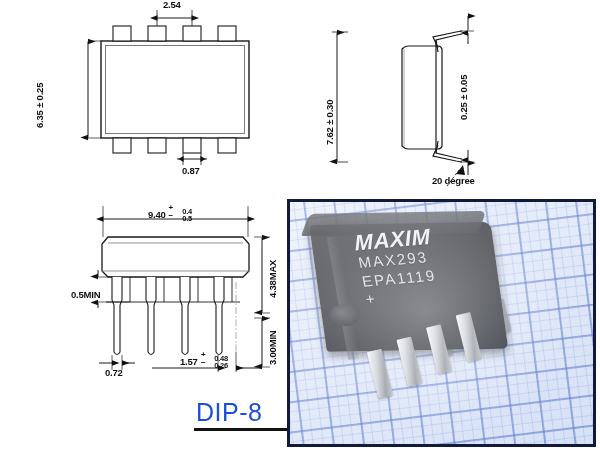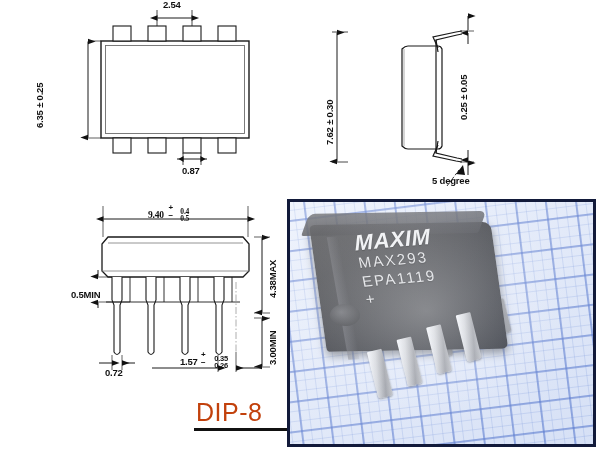--- a/index.html
+++ b/index.html
@@ -160,21 +160,21 @@
     width: 13px;
     background: linear-gradient(100deg,#e8e8e8 0%, #bfbfbf 45%, #8a8a8c 100%);
     opacity: 0.95;
   }
   #dip8-label {
     position: absolute;
     left: 196px; top: 398px;
     font-family: "Liberation Sans", sans-serif;
     font-size: 25px;
     font-weight: normal;
-    color: #c2410c;
+    color: #1d4ed8;
     letter-spacing: 0.5px;
   }
   #dip8-rule {
     position: absolute;
     left: 194px; top: 428px;
     width: 96px; height: 3px;
     background: #111;
   }
 </style>
 </head>
@@ -341,35 +341,35 @@
   <div class="dim-text t9" style="left:163px; top:0px;">2.54</div>
 
   <div class="dim-text t9 rot90" style="left:35px; top:128px;">6.35 ± 0.25</div>
 
   <div class="dim-text t9" style="left:182px; top:166px;">0.87</div>
 
   <div class="dim-text t9 rot90" style="left:325px; top:145px;">7.62 ± 0.30</div>
 
   <div class="dim-text t9 rot90" style="left:459px; top:120px;">0.25 ± 0.05</div>
 
-  <div class="dim-text t9" style="left:432px; top:176px;">5 degree</div>
-
-  <div class="dim-text t9" style="left:148px; top:208px;font-family:Liberation Serif, serif;">
+  <div class="dim-text t9" style="left:432px; top:176px;">20 degree</div>
+
+  <div class="dim-text t9" style="left:148px; top:208px;">
     <span>9.40</span><span class="frac"><span>0.4</span><span>0.5</span></span>
   </div>
 
   <div class="dim-text t8" style="left:168.5px; top:204px;">+</div>
   <div class="dim-text t8" style="left:168.5px; top:212px;">−</div>
 
   <div class="dim-text t9" style="left:71px; top:290px;">0.5MIN</div>
 
   <div class="dim-text t9" style="left:105px; top:368px;">0.72</div>
 
   <div class="dim-text t9" style="left:180px; top:355px;">
-    <span>1.57</span><span class="frac"><span>0.35</span><span>0.26</span></span>
+    <span>1.57</span><span class="frac"><span>0.48</span><span>0.26</span></span>
   </div>
   <div class="dim-text t8" style="left:201px; top:351px;">+</div>
   <div class="dim-text t8" style="left:201px; top:359px;">−</div>
 
   <div class="dim-text t9 rot90" style="left:268px; top:298px;">4.38MAX</div>
 
   <div class="dim-text t9 rot90" style="left:268px; top:365px;">3.00MIN</div>
 
   <div id="dip8-label">DIP-8</div>
   <div id="dip8-rule"></div>

